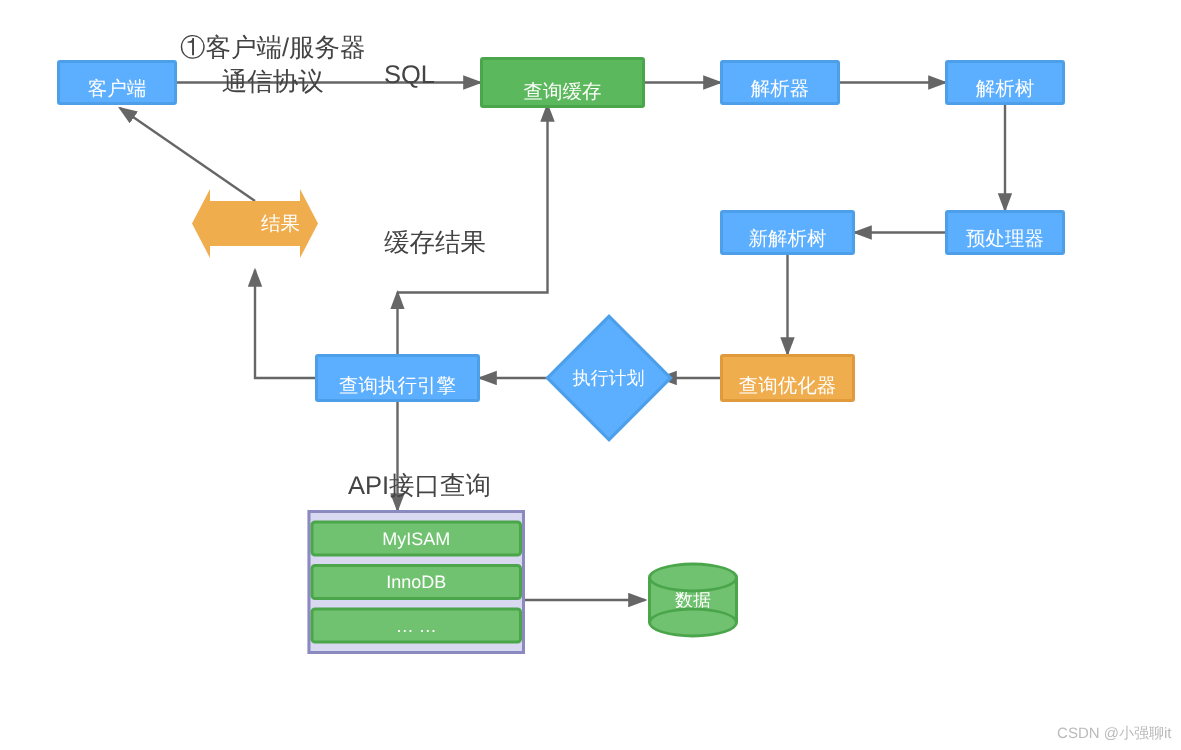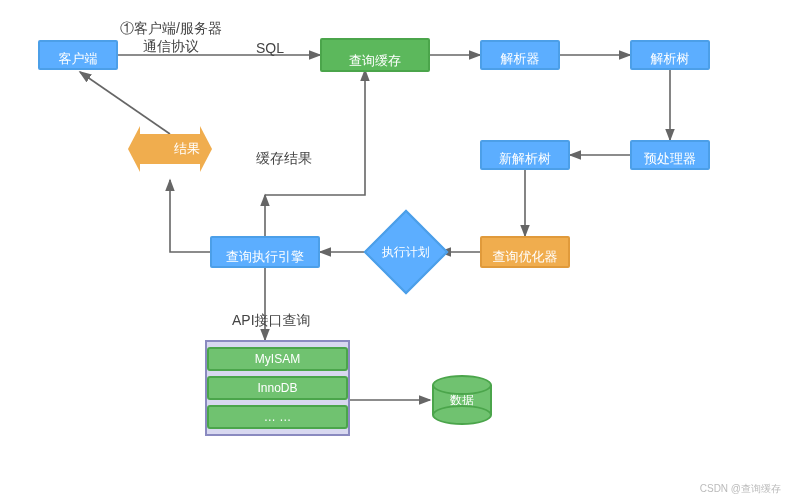--- a/index.html
+++ b/index.html
@@ -2,21 +2,21 @@
 <html><head>
 <meta charset="utf-8">
 <style>
   * { box-sizing: border-box; margin: 0; padding: 0; }
   body { font-family: "Microsoft YaHei", Arial, sans-serif; background: #fff; width: 787px; height: 500px; position: relative; overflow: hidden; }
   .node { position: absolute; display: flex; align-items: flex-end; justify-content: center; font-size: 13px; color: #fff; text-align: center; }
   .blue { background: #5caeff; border: 2px solid #4c9fe8; }
   .green { background: #5cb85c; border: 2px solid #4ba54b; }
   .orange { background: #f0ad4e; border: 2px solid #e09a3b; }
   .box { border-radius: 2px; }
-  .label { position: absolute; font-size: 14px; color: #444; }
+  .label { position: absolute; font-size: 17px; color: #444; }
   .diamond-wrap { position: absolute; }
   .diamond { width: 60px; height: 60px; background: #5caeff; border: 2px solid #4c9fe8; transform: rotate(45deg); display: flex; align-items: center; justify-content: center; }
   .diamond span { transform: rotate(-45deg); color: #fff; font-size: 12px; white-space: nowrap; }
   .hex { position: absolute; width: 60px; height: 30px; background: #f0ad4e; display: flex; align-items: center; justify-content: flex-end; color: #fff; font-size: 13px; }
   .hex::before, .hex::after { content: ""; position: absolute; width: 0; height: 0; border-top: 23px solid transparent; border-bottom: 23px solid transparent; }
   .hex::before { left: -12px; border-right: 12px solid #f0ad4e; }
   .hex::after { right: -12px; border-left: 12px solid #f0ad4e; }
   .cylinder { position: absolute; width: 60px; height: 50px; }
   .cyl-body { position:absolute; top:10px; left:0; right:0; bottom:10px; background:#70c270; border-left:2px solid #4ba54b; border-right:2px solid #4ba54b; display:flex; align-items:center; justify-content:center; color:#fff; font-size:12px; }
   .cyl-top { position:absolute; top:0; left:0; right:0; height:20px; background:#70c270; border:2px solid #4ba54b; border-radius:50%; z-index:2; }
@@ -108,13 +108,13 @@
     </div>
   <div class="cyl-bot"></div>
 </div>
 
 <div class="label" style="left:120px; top:20px; white-space:pre; text-align:center;">①客户端/服务器
 通信协议</div>
 <div class="label" style="left:256px; top:40px;">SQL</div>
 <div class="label" style="left:256px; top:150px;">缓存结果</div>
 <div class="label" style="left:232px; top:312px;">API接口查询</div>
 
-<div class="watermark">CSDN @查询缓存</div>
+<div class="watermark">CSDN @小强聊it</div>
 
 </body></html>

